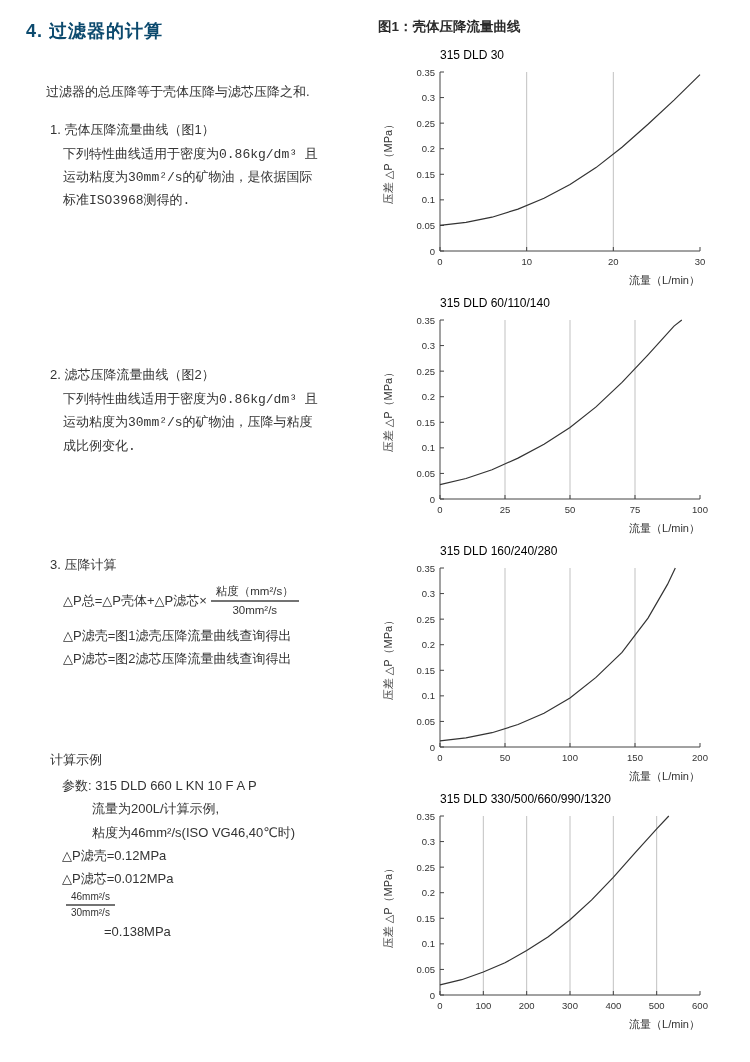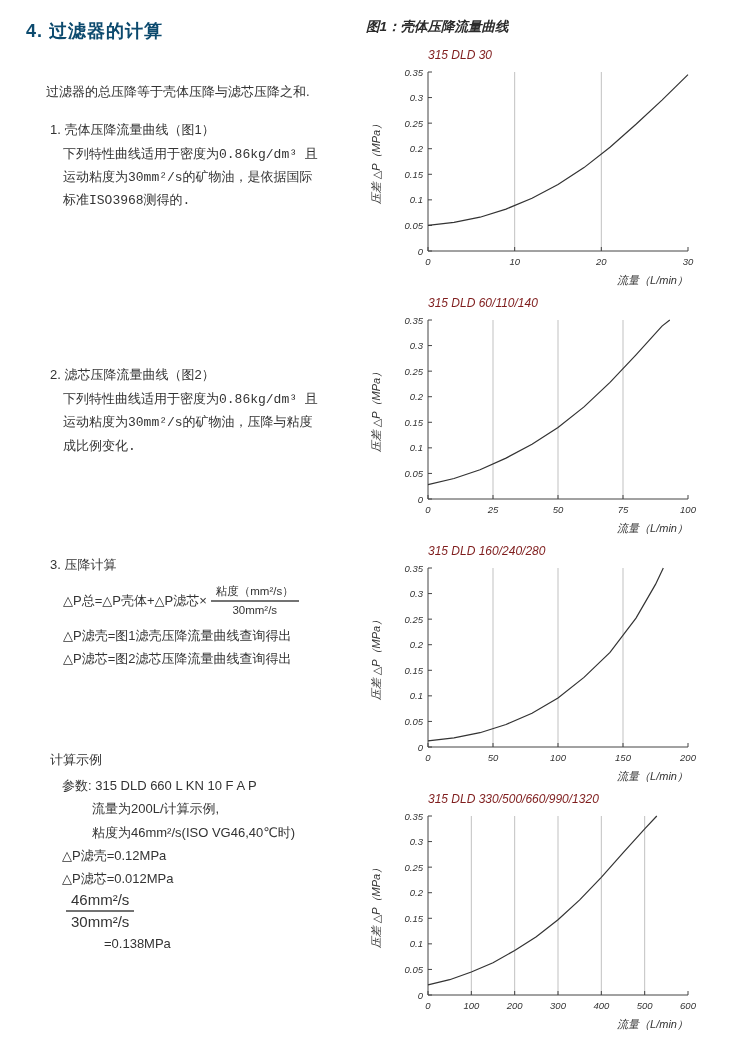--- a/index.html
+++ b/index.html
@@ -15,35 +15,35 @@
   .sec-heading { margin-bottom: 2px; }
   .sec-body { margin-left: 13px; line-height: 1.78; font-family: Liberation Mono, monospace; }
   .gap1 { margin-bottom: 152px; }
   .gap2 { margin-bottom: 96px; }
   .gap3 { margin-bottom: 78px; }
 
   .formula { margin: 8px 0 6px 13px; display: flex; align-items: center; }
   .frac { display: inline-block; text-align: center; vertical-align: middle; font-size: 11.5px; margin-left: 4px; line-height: 1.3; }
   .frac .num { display: block; border-bottom: 2px solid #737373; padding: 0 5px 1px; }
   .frac .den { display: block; padding-top: 1px; }
-  .frac.small { font-size: 15px; line-height: 1.25; }
+  .frac.small { font-size: 10px; line-height: 1.25; }
   .note { margin-left: 13px; line-height: 1.8; }
 
   .example { margin-top: 0; margin-left: 24px; line-height: 1.8; }
   .example .param { margin-left: 12px; }
   .example .subline { margin-left: 42px; }
   .example .result { margin-left: 12px; }
   .example .result-row { margin-left: 12px; display: flex; align-items: center; }
   .example .final { margin-left: 54px; }
 
   
-  .right-col { position: absolute; left: 366px; top: 18px; width: 352px; font-style: italic; }
+  .right-col { position: absolute; left: 378px; top: 18px; width: 352px; }
   .figure-header { font-size: 13.5px; font-weight: 600; margin-bottom: 12px; color:#2b2b2b; }
   .chart-block { margin-bottom: 7px; }
-  .chart-title { font-size: 12px; margin: 0 0 2px 62px; color:#7f1d1d; }
+  .chart-title { font-size: 12px; margin: 0 0 2px 62px; color:#000000; }
   .chart-svg { display: block; }
   .chart-svg .axis { stroke: #444; stroke-width: 1; }
   .chart-svg .grid { stroke: #999; stroke-width: 0.6; }
   .chart-svg .curve { stroke: #333; stroke-width: 1.2; fill: none; }
   .chart-svg .tl { font-size: 9.5px; fill: #333; font-family: "Liberation Sans", "DejaVu Sans", sans-serif; }
   .chart-svg .al { font-size: 11px; fill: #333; font-family: "Liberation Sans", "DejaVu Sans", sans-serif; }
 </style>
 </head>
 <body>
 

